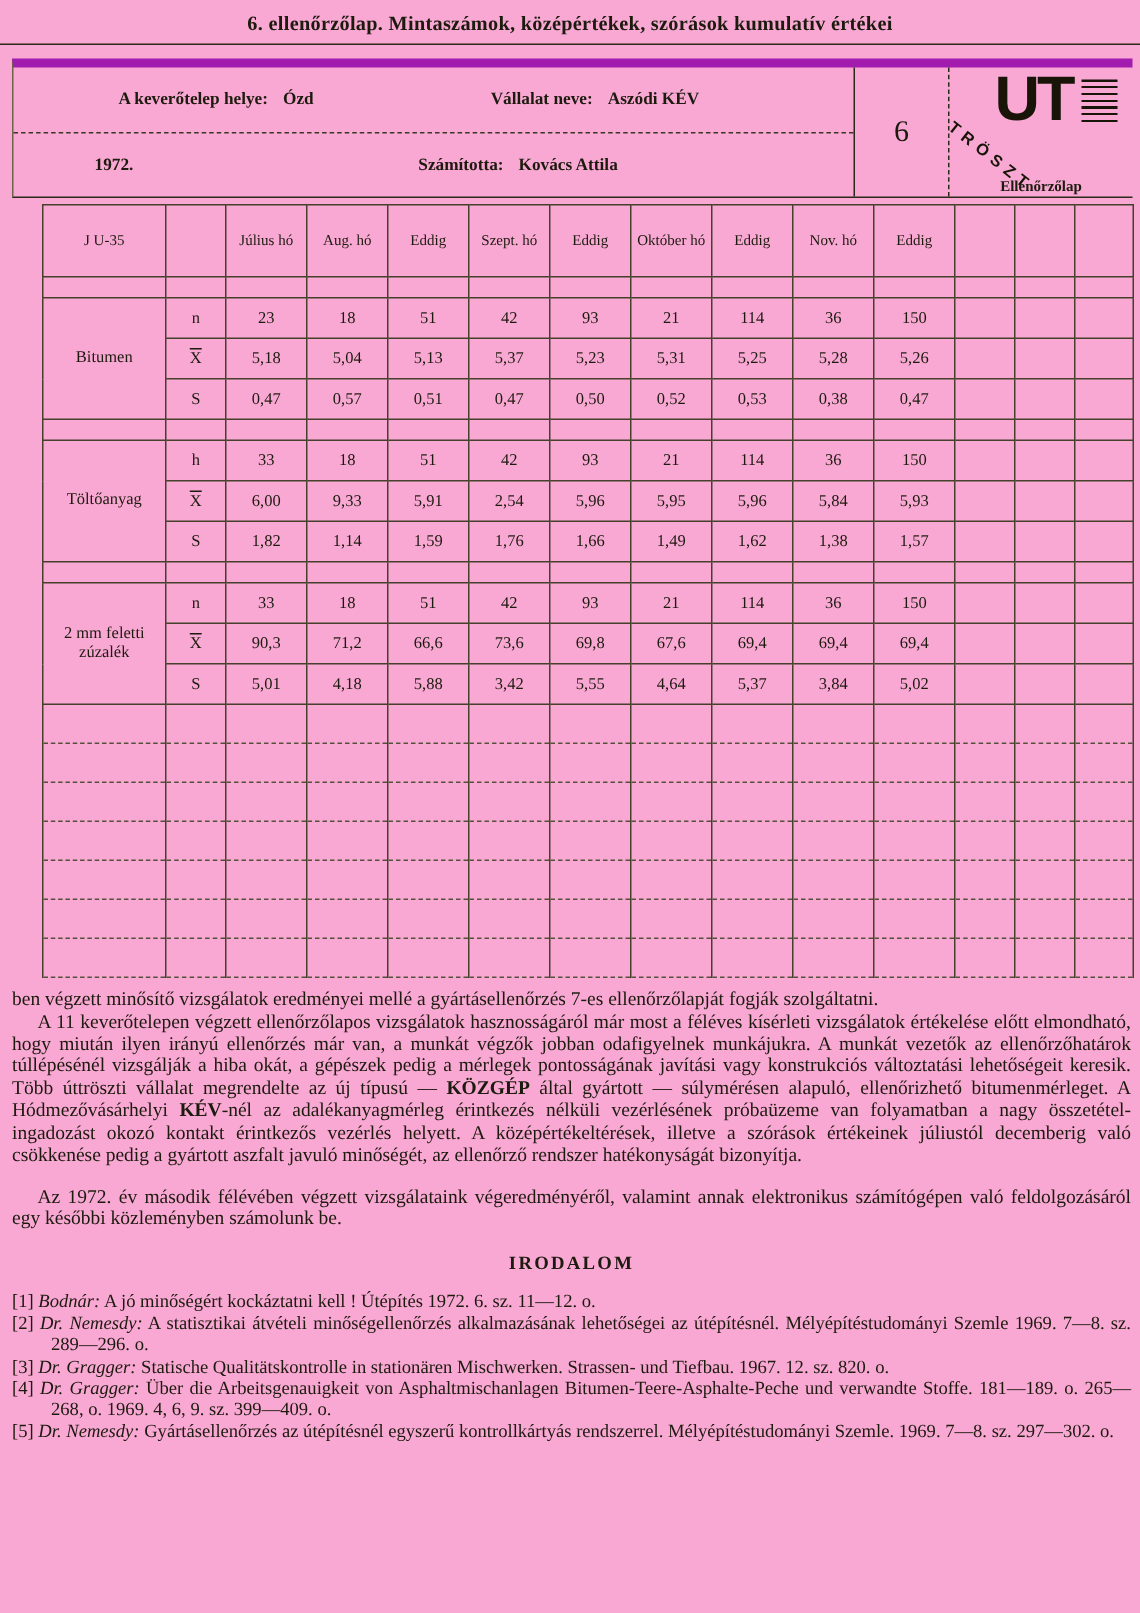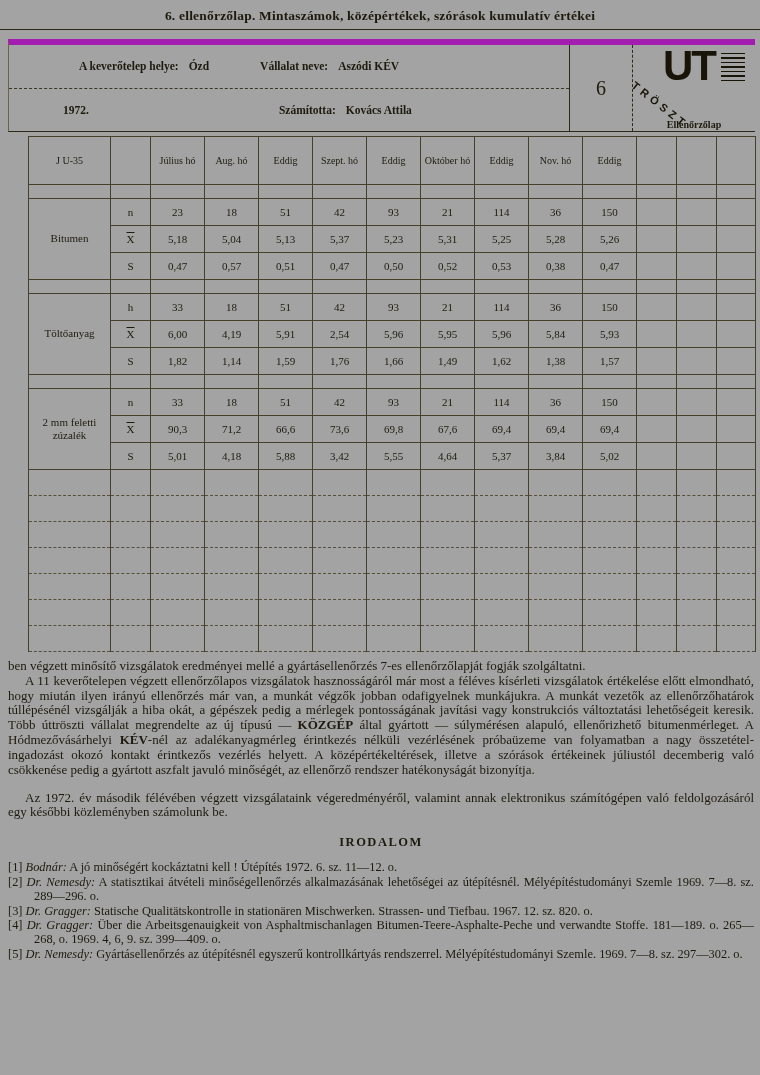--- a/index.html
+++ b/index.html
@@ -1,39 +1,39 @@
 <!DOCTYPE html>
 <html><head>
 <meta charset="utf-8">
 <style>
   html,body{margin:0;padding:0;background:#888;}
   .page{
     width:760px;height:1075px;margin:0 auto;position:relative;overflow:hidden;
-    background:#a3a3a3;color:#1d1a0e;
+    background:#f9a8d4;color:#1d1a0e;
     font-family:"Liberation Serif","DejaVu Serif",serif;
   }
   
   .doc-title{
     text-align:center;font-weight:bold;font-size:13.5px;letter-spacing:.2px;
     padding-top:8px;
   }
   .title-rule{border-bottom:1.5px solid #2c2918;margin:5px 0 0 0;}
 
   
   .form-header{
     display:flex;height:86px;margin:9px 5px 0 8px;
     border-top:6px solid #a21caf;border-bottom:1px solid #2c2918;
     border-left:1px solid #6a6448;
   }
   .form-fields{flex:1;display:flex;flex-direction:column;font-size:11.5px;font-weight:bold;}
   .form-row{flex:1;display:flex;align-items:center;}
   .form-row.first{border-bottom:1px dashed #3a3624;}
   .f-lab1{margin-left:70px;}
   .f-val{margin-left:10px;}
-  .f-lab2{margin-left:51px;}
+  .f-lab2{margin-left:118px;}
   .f-year{margin-left:54px;}
   .f-lab4{margin-left:190px;}
   .sheet-box{
     width:62px;display:flex;align-items:center;justify-content:center;
     border-left:1px solid #2c2918;border-right:1px dashed #2c2918;
     font-size:20px;
   }
   .logo-box{width:122px;position:relative;font-family:"Liberation Sans","DejaVu Sans",sans-serif;}
   .logo-ut{
     position:absolute;top:0px;left:30px;font-size:42px;font-weight:900;
@@ -238,21 +238,21 @@
       <td>114</td>
       <td>36</td>
       <td>150</td>
       <td></td>
           <td></td>
           <td></td>
     </tr>
     <tr class="dr">
       <td class="stat xbar">X</td>
       <td>6,00</td>
-      <td>4,19</td>
+      <td>9,33</td>
       <td>5,91</td>
       <td>2,54</td>
       <td>5,96</td>
       <td>5,95</td>
       <td>5,96</td>
       <td>5,84</td>
       <td>5,93</td>
       <td></td>
           <td></td>
           <td></td>

